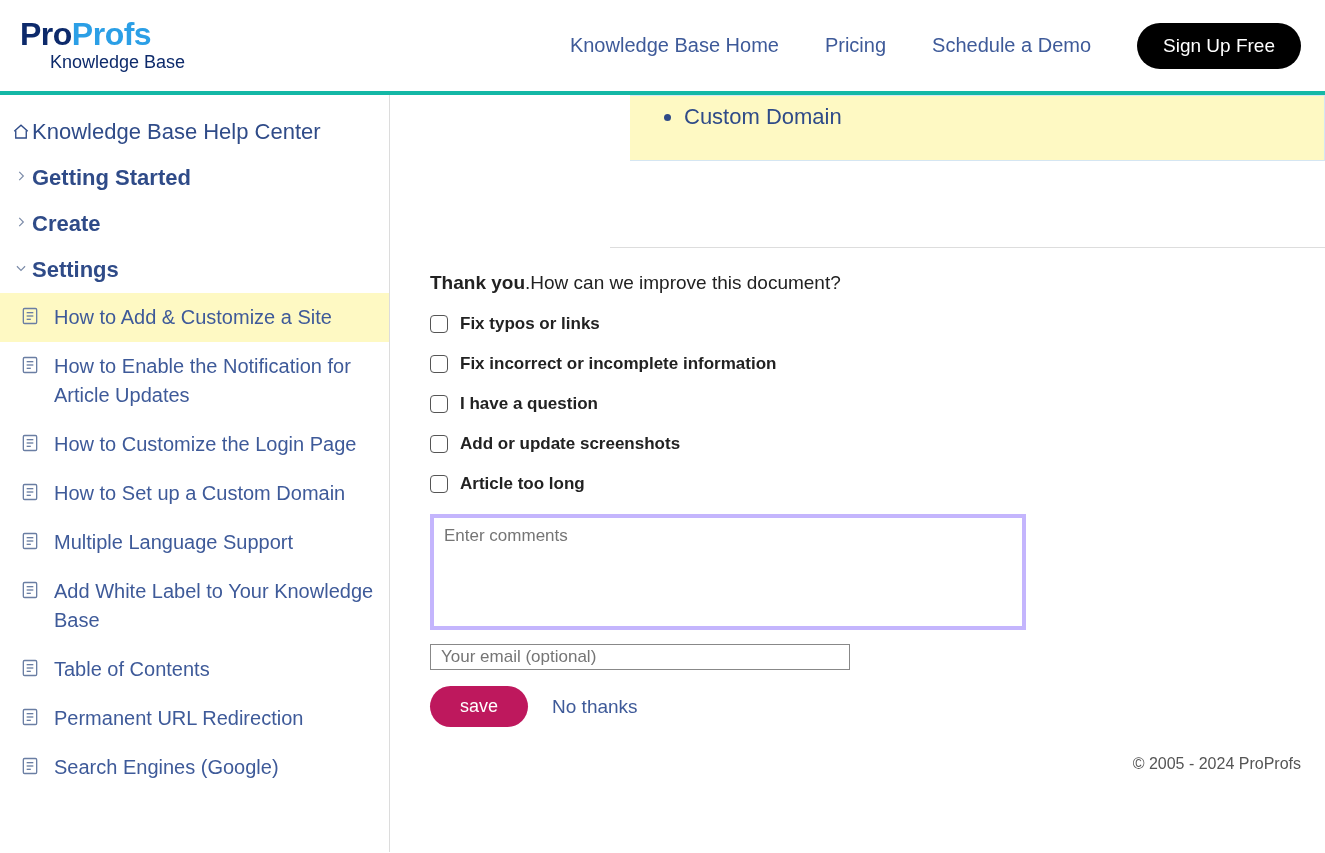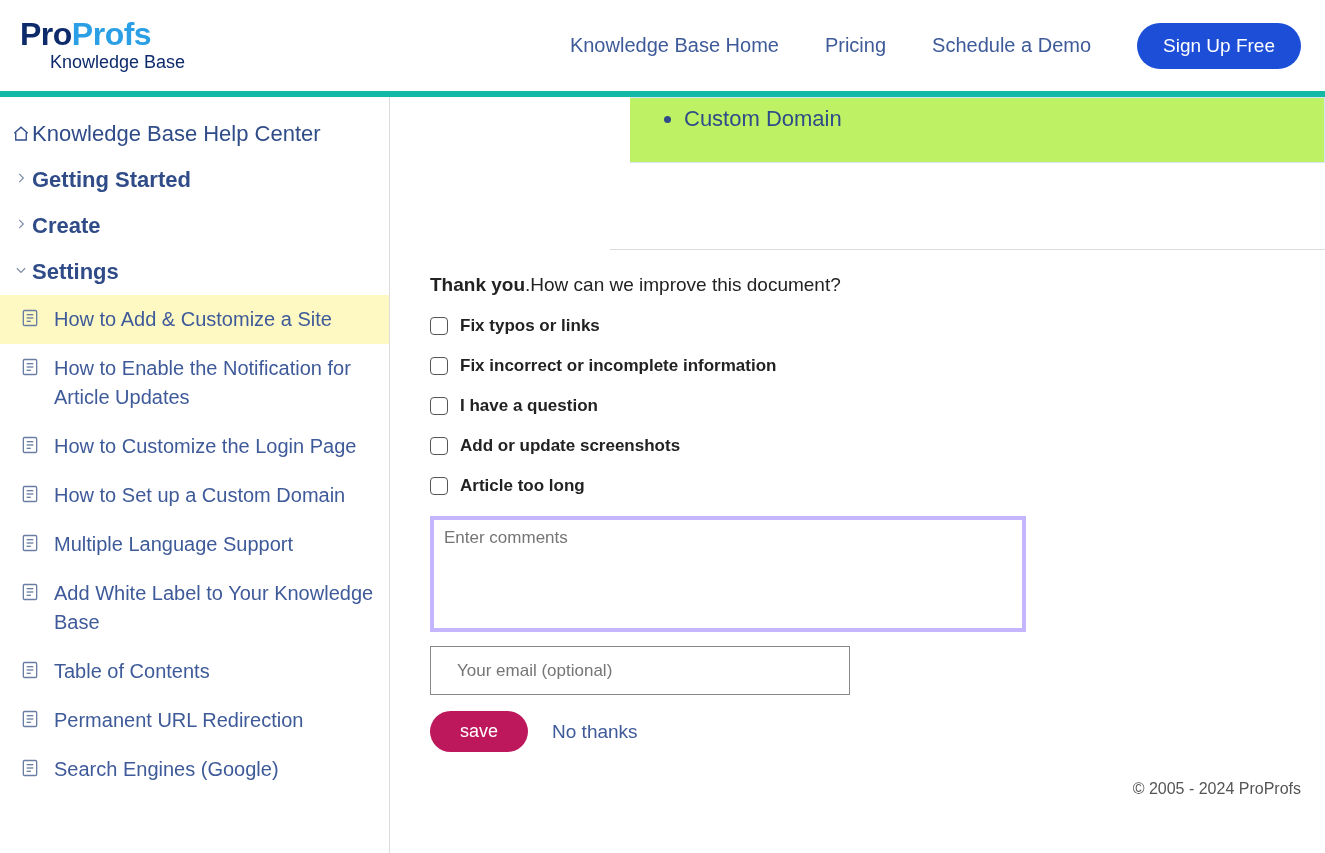--- a/index.html
+++ b/index.html
@@ -1,29 +1,29 @@
 <!DOCTYPE html>
 <html><head>
 <meta charset="utf-8">
 <style>
   * { box-sizing: border-box; margin: 0; padding: 0; }
   body { font-family: "Segoe UI", Arial, sans-serif; color: #333; background:#fff; }
   .header {
     display:flex; align-items:center; justify-content:space-between;
-    padding: 18px 24px 18px 20px; border-bottom:6px solid #14b8a6;
+    padding: 18px 24px 18px 20px; border-bottom:4px solid #14b8a6;
   }
   .logo { display:flex; flex-direction:column; align-items:flex-start; }
   .logo-top { font-size:32px; font-weight:800; line-height:1; letter-spacing:-0.5px;}
   .logo-pro { color:#0d2a6b; }
   .logo-profs { color:#2b9fe6; }
   .logo-sub { color:#0d2a6b; font-weight:400; font-size:18px; margin-top:2px; margin-left:30px; }
   .nav { display:flex; align-items:center; gap:46px; }
   .nav a { color:#3e5a99; font-size:20px; text-decoration:none; cursor:pointer; }
   .cta {
-    background:#1d4ed8; color:#fff; padding:12px 26px; border-radius:28px;
+    background:#000000; color:#fff; padding:12px 26px; border-radius:28px;
     font-size:19px; cursor:pointer;
   }
   .layout { display:flex; height:calc(100vh - 96px); }
   .sidebar {
     width:390px; border-right:1px solid #dcdcdc; padding:14px 0 20px 0;
     overflow-y:auto;
   }
   .side-row {
     display:flex; align-items:flex-start; gap:0; padding:10px 14px 10px 10px;
     color:#2f4b88; font-size:22px; cursor:pointer;
@@ -32,21 +32,21 @@
   .bolder { font-weight:600; }
   .sub-row {
     display:flex; align-items:flex-start; gap:14px; padding:10px 12px 10px 20px;
     color:#3e5a99; font-size:20px; cursor:pointer;
   }
   .sub-row.active { background:#fef9c3; }
   .sub-row .doc-ico { flex-shrink:0; padding-top:3px; }
   .sub-row .txt { line-height:1.45; }
   .main { flex:1; overflow-y:auto; }
   .bullet-box {
-    margin-left:240px; background:#bef264; border:1px solid #d5e6f2;
+    margin-left:240px; background:#fef9c3; border:1px solid #d5e6f2;
     border-left:none; padding:6px 20px 28px 32px;
   }
   .bullet-box ul { list-style:disc; margin-left:22px; }
   .bullet-box li { color:#2f4b88; font-size:22px; padding:2px 0;}
   .hr-gap {
     border-top:1px solid #ddd; margin:86px 0 0 220px;
   }
   .feedback { padding:24px 40px 20px 40px; max-width:1000px;}
   .fb-head { font-size:19px; color:#222; margin-bottom:20px;}
   .fb-head .ty { font-weight:700; }
@@ -54,21 +54,21 @@
   .chk {
     width:18px; height:18px; border:1.5px solid #555; border-radius:4px; flex-shrink:0;
     cursor:pointer; background:#fff;
   }
   .fb-opt label { font-weight:700; font-size:17px; color:#222; cursor:pointer;}
   .comments {
     width:596px; height:116px; border:4px solid #c4b5fd; padding:8px 10px; font-size:17px;
     resize:none; font-family:inherit; color:#444;
   }
   .email {
-    display:block; width:420px; height:49px; border:1px solid #888; padding:4px 26px;
+    display:block; width:420px; height:26px; border:1px solid #888; padding:4px 10px;
     font-size:17px; margin-top:10px; font-family:inherit;
   }
   .btn-row { display:flex; align-items:center; gap:24px; margin-top:16px;}
   .save-btn {
     background:#be185d; color:#fff; border:none; border-radius:22px;
     padding:10px 30px; font-size:18px; cursor:pointer;
   }
   .nothanks { color:#3e5a99; font-size:19px; cursor:pointer; }
   .footer { text-align:right; padding:8px 24px 14px 0; color:#555; font-size:16px;}
   svg { display:block; }

